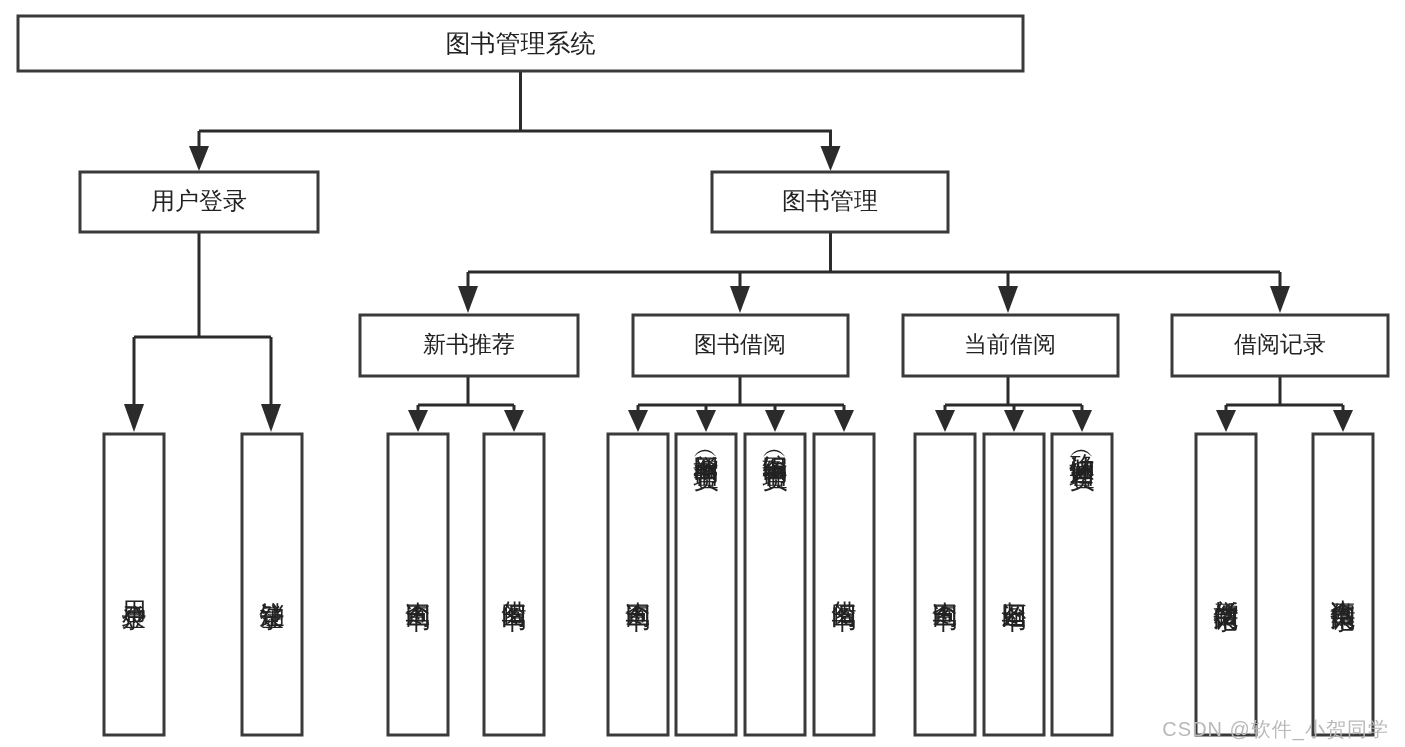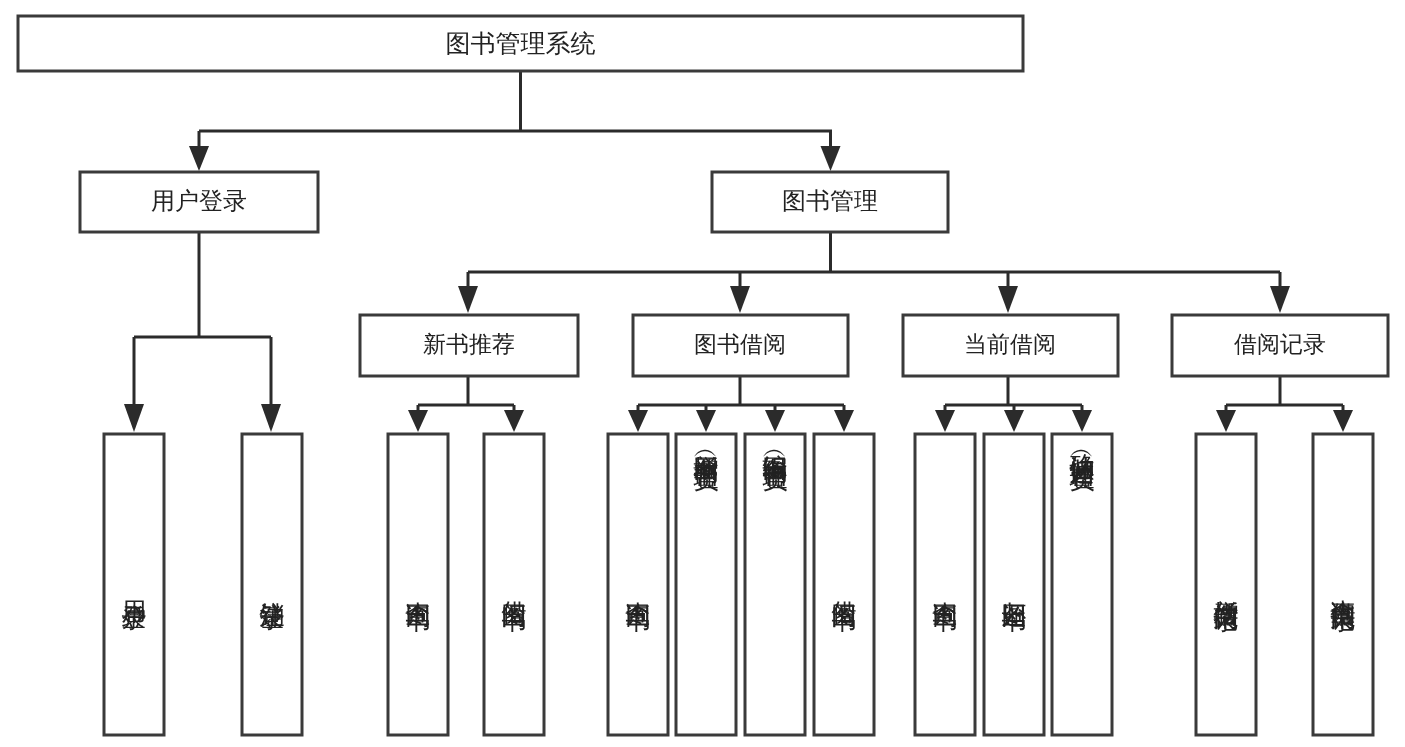--- a/index.html
+++ b/index.html
@@ -214,14 +214,15 @@
   <div class="vleaf" style="left:1052px;top:434px;width:60px;height:301px;align-items:flex-start;">
     <span class="vlabel">确认归还（管理员）</span>
   </div>
   <div class="vleaf" style="left:1196px;top:434px;width:60px;height:301px;">
     <span class="vlabel">新增借阅记录</span>
   </div>
   <div class="vleaf" style="left:1313px;top:434px;width:60px;height:301px;">
     <span class="vlabel">查询借阅记录</span>
   </div>
 
+  <div class="watermark">CSDN @软件_小贺同学</div>
 
 </div>
 
 </body></html>

